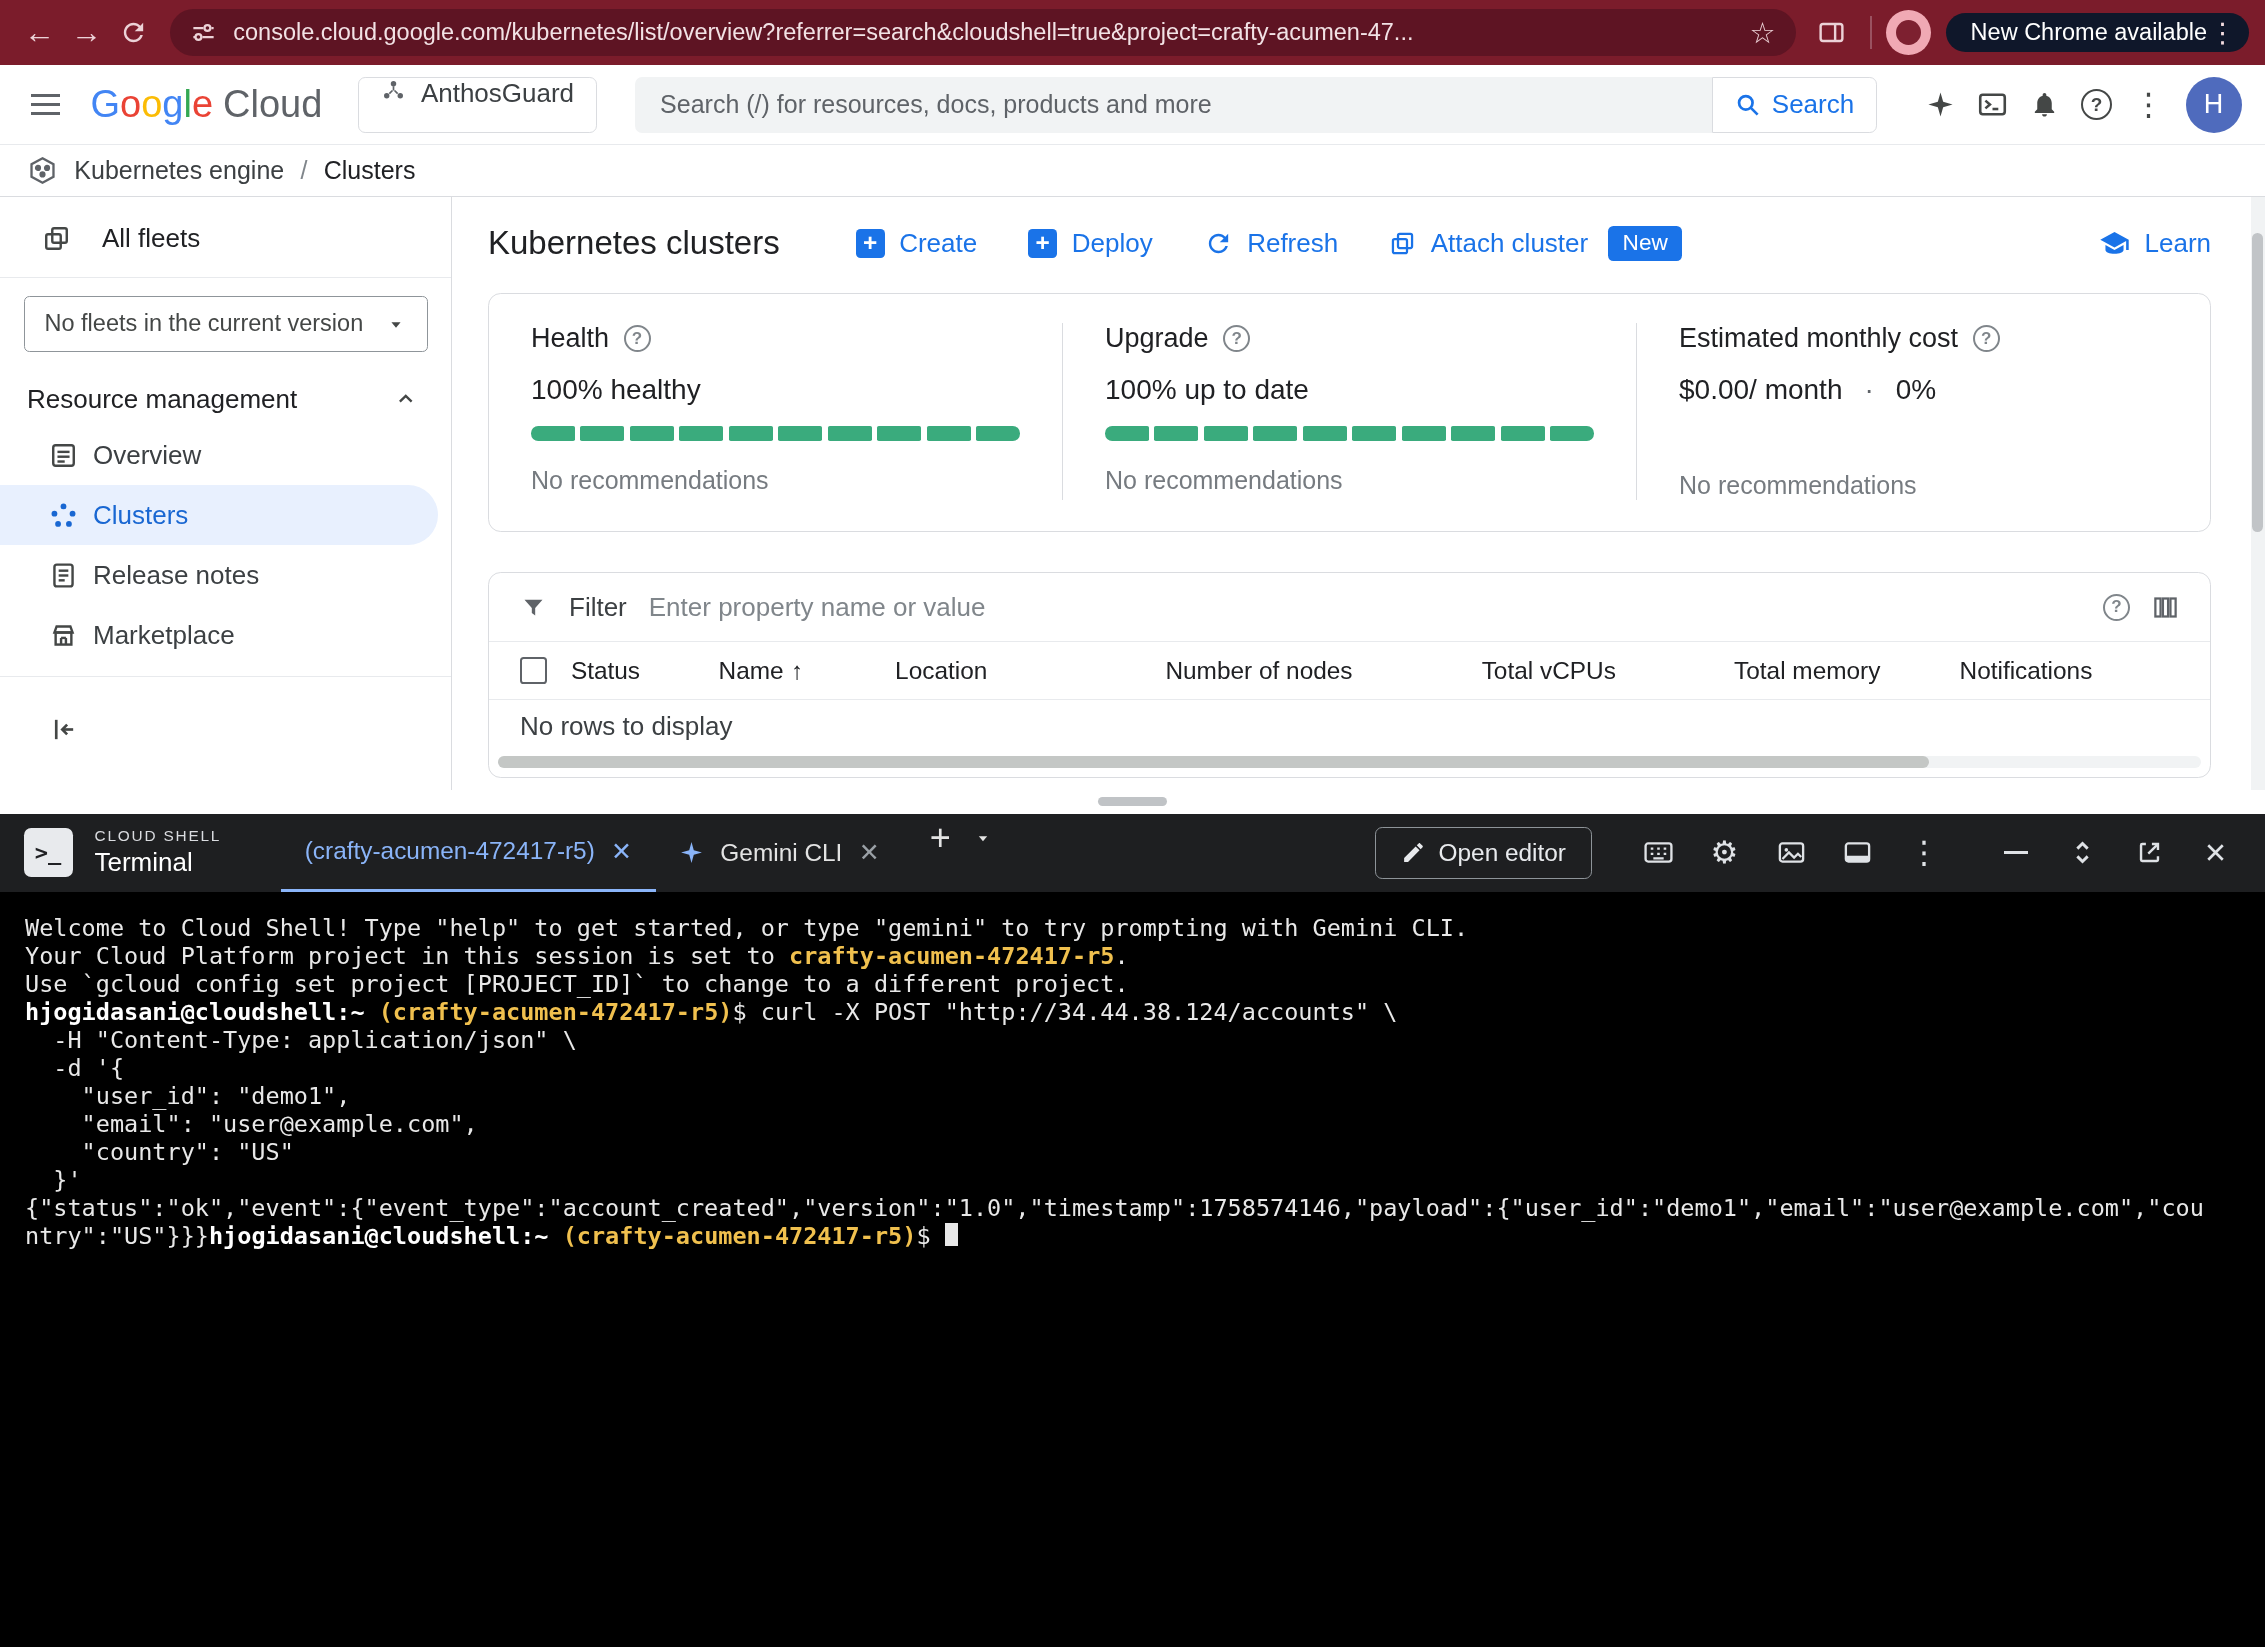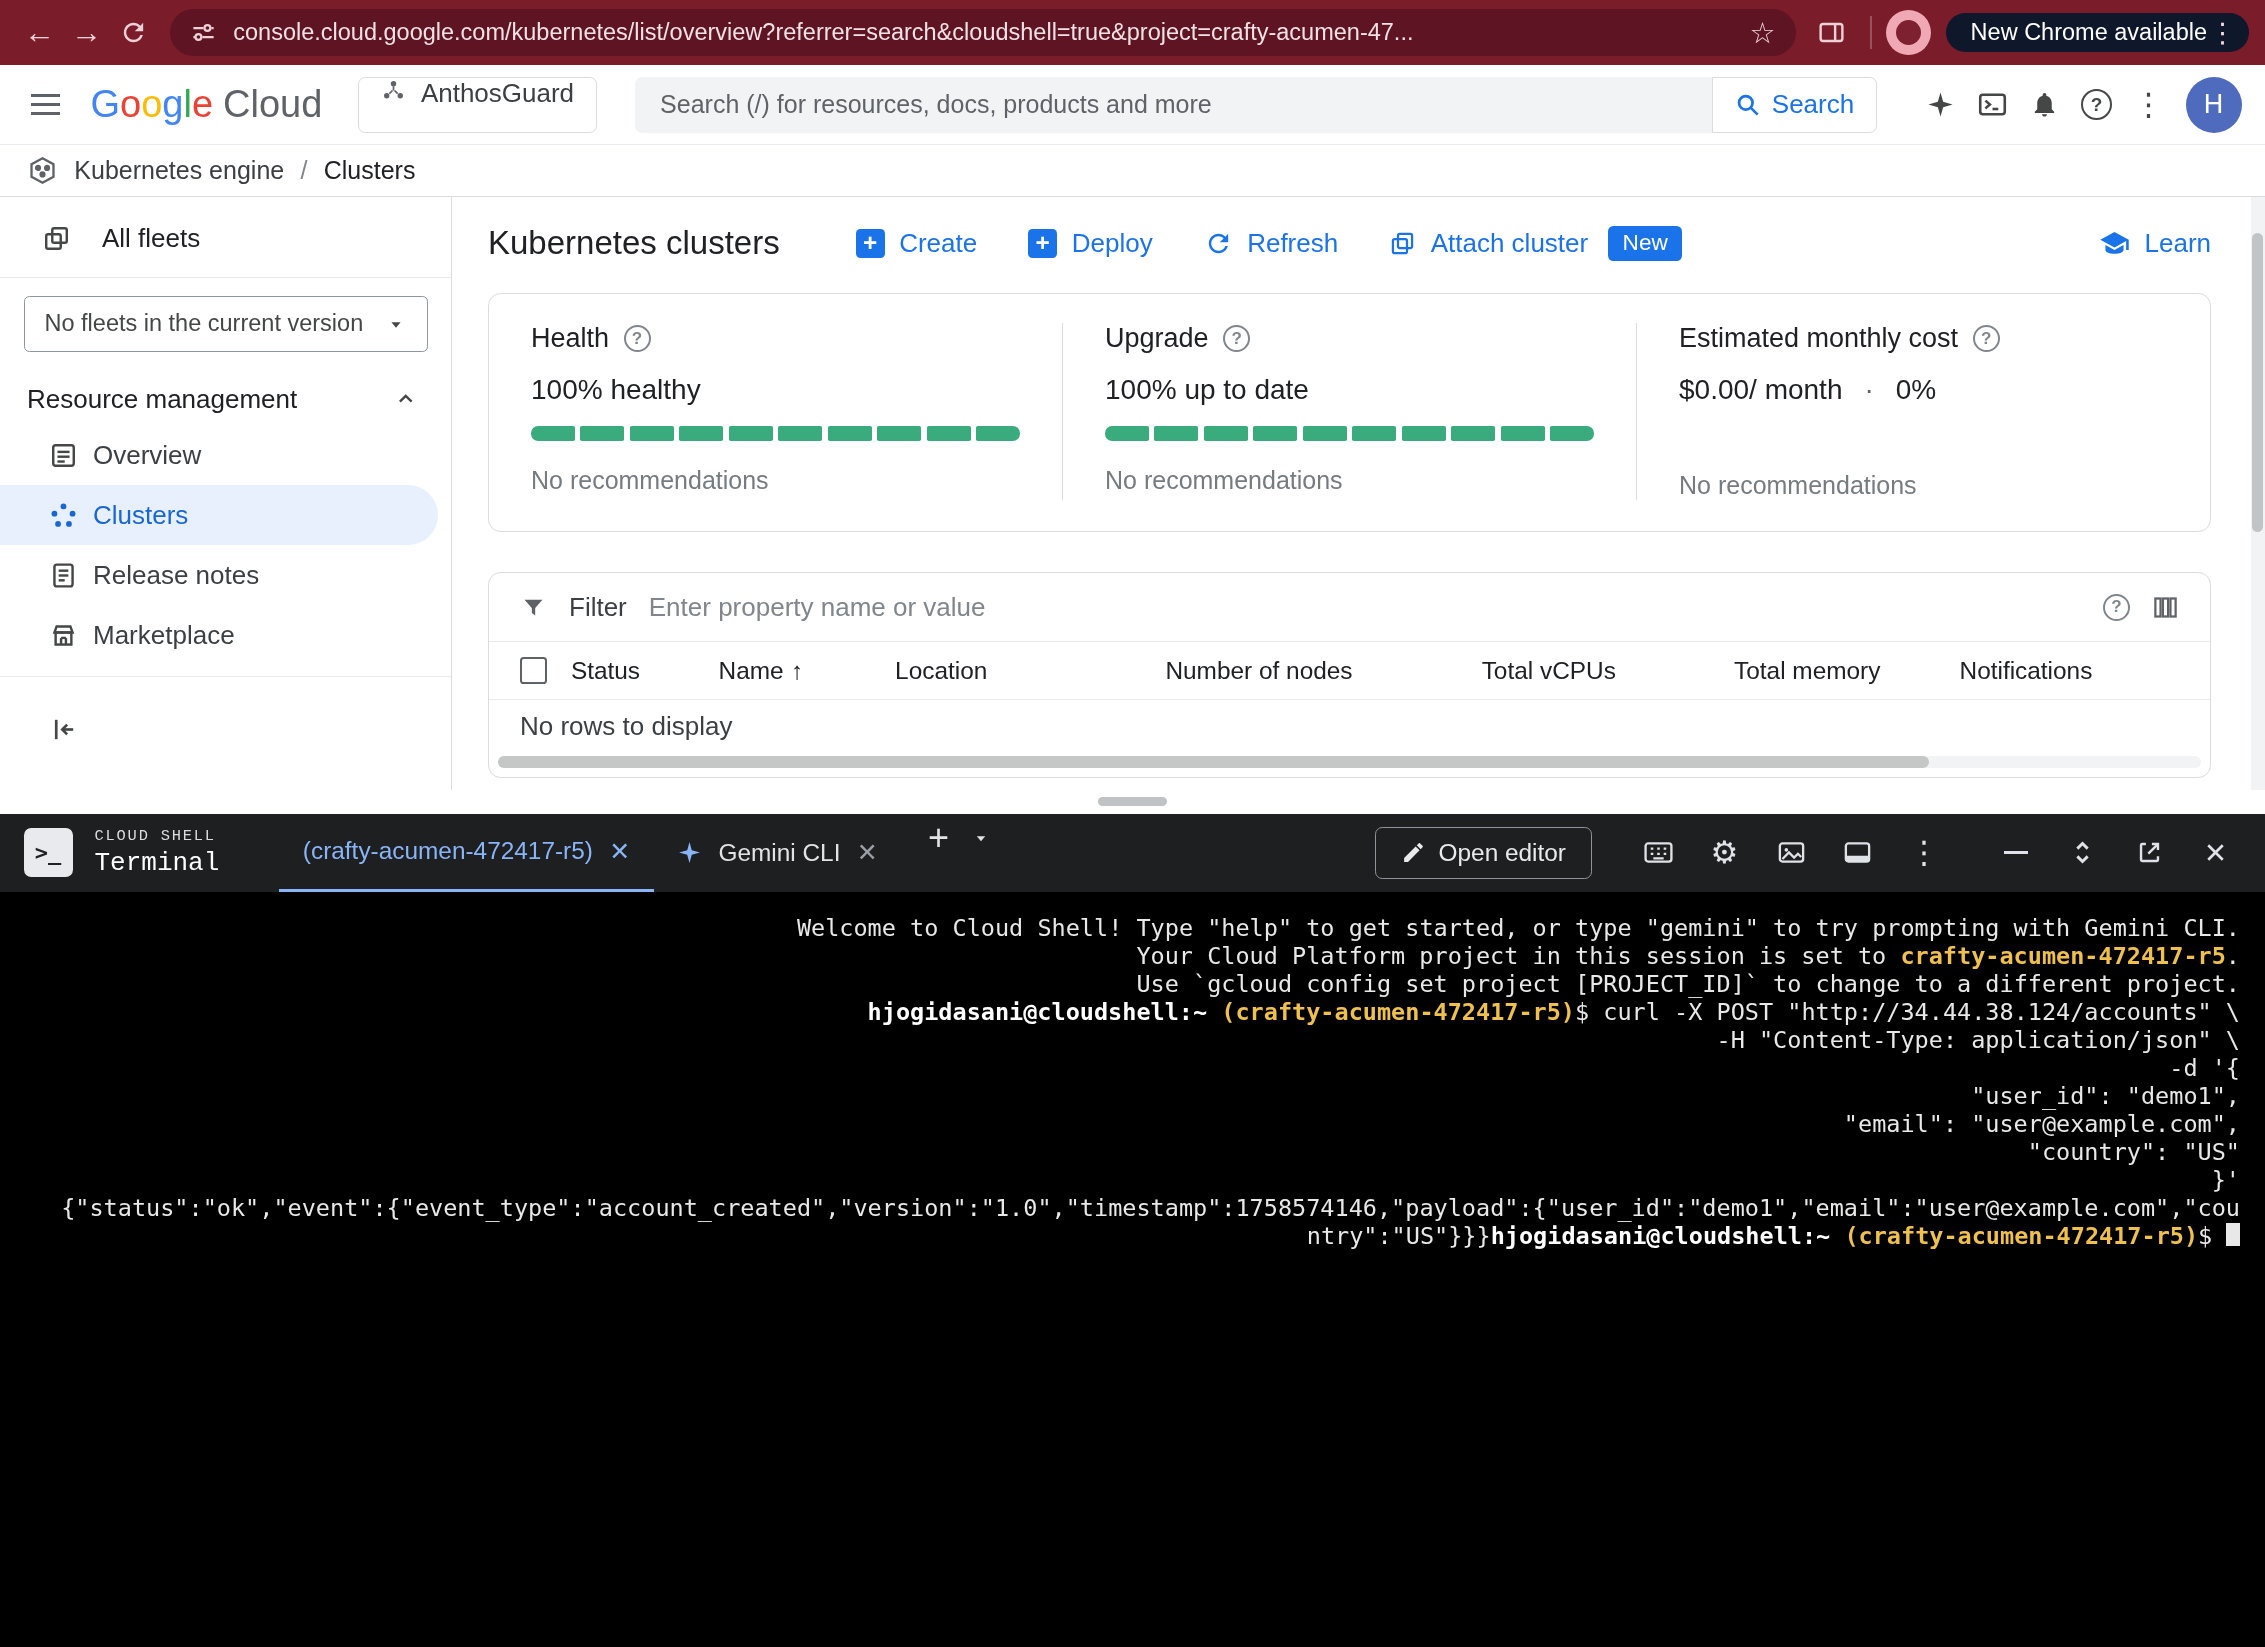--- a/index.html
+++ b/index.html
@@ -116,21 +116,21 @@
   .vscroll .vthumb { position:absolute; top:36px; left:1.8px; width:11px; height:299px; background:#c1c4c7; border-radius:5.4px; }
 
   .drag-strip { height:23.5px; display:flex; align-items:center; justify-content:center; background:#fff; }
   .drag-handle { width:69px; height:9px; border-radius:4.5px; background:#c0c3c6; }
 
   
   .shell-header { height:78px; background:#1e1f21; display:flex; align-items:center; padding:0 23.5px; }
   .shell-logo { width:49px; height:49px; background:#e8eaed; border-radius:7.2px; display:flex;
     align-items:center; justify-content:center; font-family:"DejaVu Sans Mono", monospace;
     font-size:22px; font-weight:700; color:#202124; flex:0 0 auto; }
-  .shell-titles { margin-left:22px;font-family:Liberation Mono, monospace; }
+  .shell-titles { margin-left:22px; }
   .shell-kicker { font-size:15.4px; letter-spacing:1.8px; color:#dadce0; }
   .shell-title { font-size:26px; color:#fff; margin-top:2.7px; }
   .tabs { margin-left:60px; height:78px; display:flex; }
   .tab { height:100%; display:flex; align-items:center; gap:16.3px; padding:0 23.5px; font-size:24.4px; cursor:pointer; }
   .tab.active { color:#8ab4f8; border-bottom:3.6px solid #8ab4f8; }
   .tab.plain { color:#e3e3e3; }
   .tab-close { font-size:25px; }
   .tab.plain .tab-close { color:#9aa0a6; }
   .tab-add { width:49px; height:49px; display:flex; align-items:center; justify-content:center;
     color:#e3e3e3; font-size:36px; margin-left:12.7px; }
@@ -138,21 +138,21 @@
   .open-editor { margin-left:auto; height:52px; border:1.8px solid #8e9499; border-radius:7.2px;
     display:flex; align-items:center; gap:12.7px; padding:0 25px; color:#e8eaed; font-size:24.4px; font-weight:500; cursor:pointer; }
   .sicon { width:52px; height:52px; display:flex; align-items:center; justify-content:center;
     color:#dfe2e6; margin-left:14.5px; flex:0 0 auto; cursor:pointer; }
   .sicon.group-gap { margin-left:40px; }
   .sicon .glyph { font-size:31px; }
   .min-bar { width:23.5px; height:3.6px; background:#dfe2e6; }
 
   .terminal { height:755px; background:#000; padding:22px 25px; font-family:"DejaVu Sans Mono", monospace;
     font-size:23.5px; line-height:28px; color:#e8e8e8; }
-  .tline { white-space:pre;text-align:right; }
+  .tline { white-space:pre; }
   .t-b { font-weight:bold; color:#ffffff; }
   .t-y { font-weight:bold; color:#f0c04e; }
   .cursor { display:inline-block; width:13.6px; height:23.5px; background:#e8e8e8; vertical-align:-2.7px; }
 
   svg { display:block; }
 </style>
 </head>
 <body>
 
 <div class="chrome-bar">

